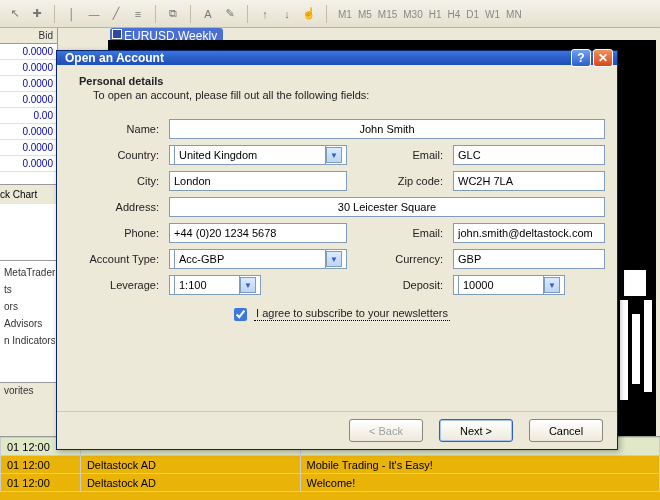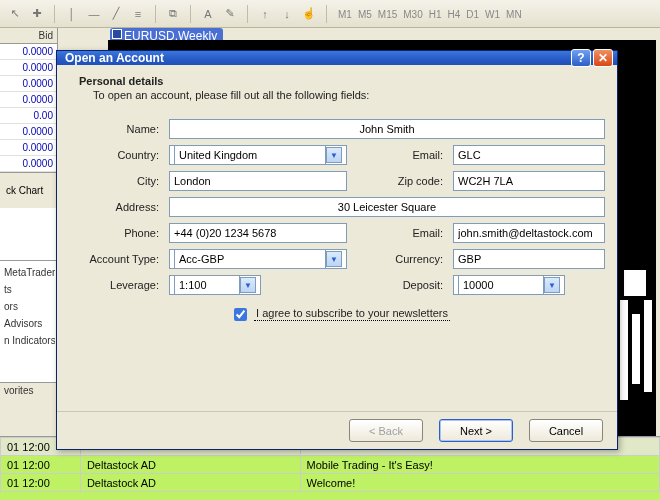--- a/index.html
+++ b/index.html
@@ -26,21 +26,21 @@
   .glyph { font-family: 'Segoe UI Symbol', sans-serif; }
 
   
   .left-col {
     position:absolute; top:28px; left:0; width:58px; height:250px;
     background:#fff; border-right:1px solid #999;
     font-size:10px;
   }
   .left-col .hdr { background:#ece9d8; border-bottom:1px solid #999; padding:2px 4px; color:#333; text-align:right; }
   .left-col .cell { border-bottom:1px solid #e0e0e0; padding:2px 4px; color:#0303b5; text-align:right; height:16px; line-height:12px; }
-  .left-col .tabbar { height:36px; background:#ece9d8; border-top:1px solid #999; font-size:10px; display:flex; align-items:center; padding:0 6px; }
+  .left-col .tabbar { height:20px; background:#ece9d8; border-top:1px solid #999; font-size:10px; display:flex; align-items:center; padding:0 0;margin-top:12px; }
   .left-col .tabbar span { }
 
   .nav-frag {
     position:absolute; top:260px; left:0; width:58px; height:140px;
     background:#fff; border-right:1px solid #999; border-top:1px solid #999;
     font-size:10px; color:#333;
   }
   .nav-frag div { padding:3px 2px; white-space:nowrap; overflow:hidden; }
   .nav-frag .tabbar2 { position:absolute; bottom:0; left:0; right:-1px; height:18px; background:#ece9d8; border-top:1px solid #999; padding:2px 4px; }
 
@@ -62,21 +62,21 @@
   }
   .chart-tab .mini-icon { position:absolute; left:2px; top:1px; width:10px; height:10px; background:#2a4aa0; border:1px solid #fff; }
   
   .candle {
     position:absolute; background:#fff;
   }
 
   
   .bottom-grid {
     position:absolute; bottom:0; left:0; right:0; height:64px;
-    background:#bef264; border-top:1px solid #999;
+    background:#eab308; border-top:1px solid #999;
     font-size:11px;
   }
   .bottom-grid table { width:100%; border-collapse:collapse; }
   .bottom-grid td { border:1px solid #ccc; padding:2px 6px; height:18px; white-space:nowrap; overflow:hidden; }
   .bottom-grid tr.sel td { background:#e0e8c8; }
 
   
   .dialog {
     position:absolute; top:50px; left:56px; width:562px; height:400px;
     border:1px solid #0a246a;

